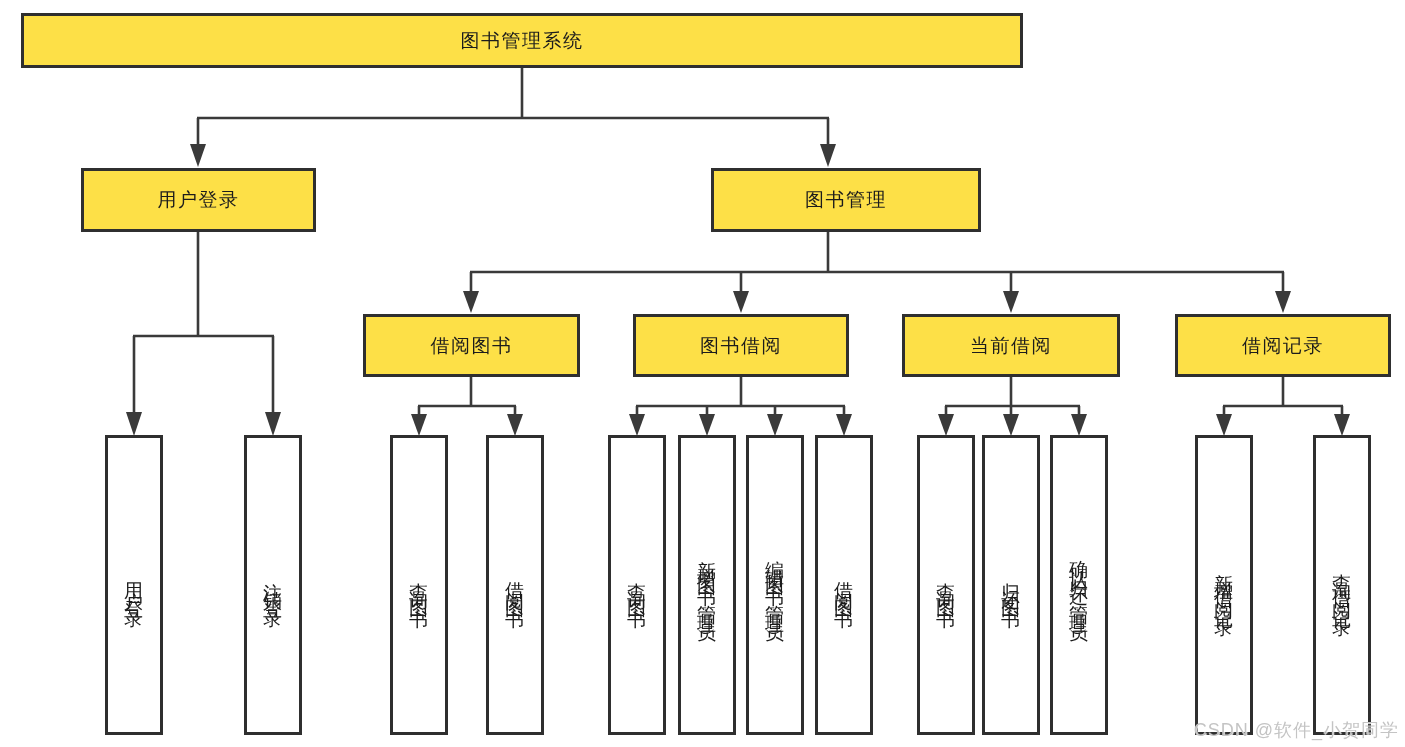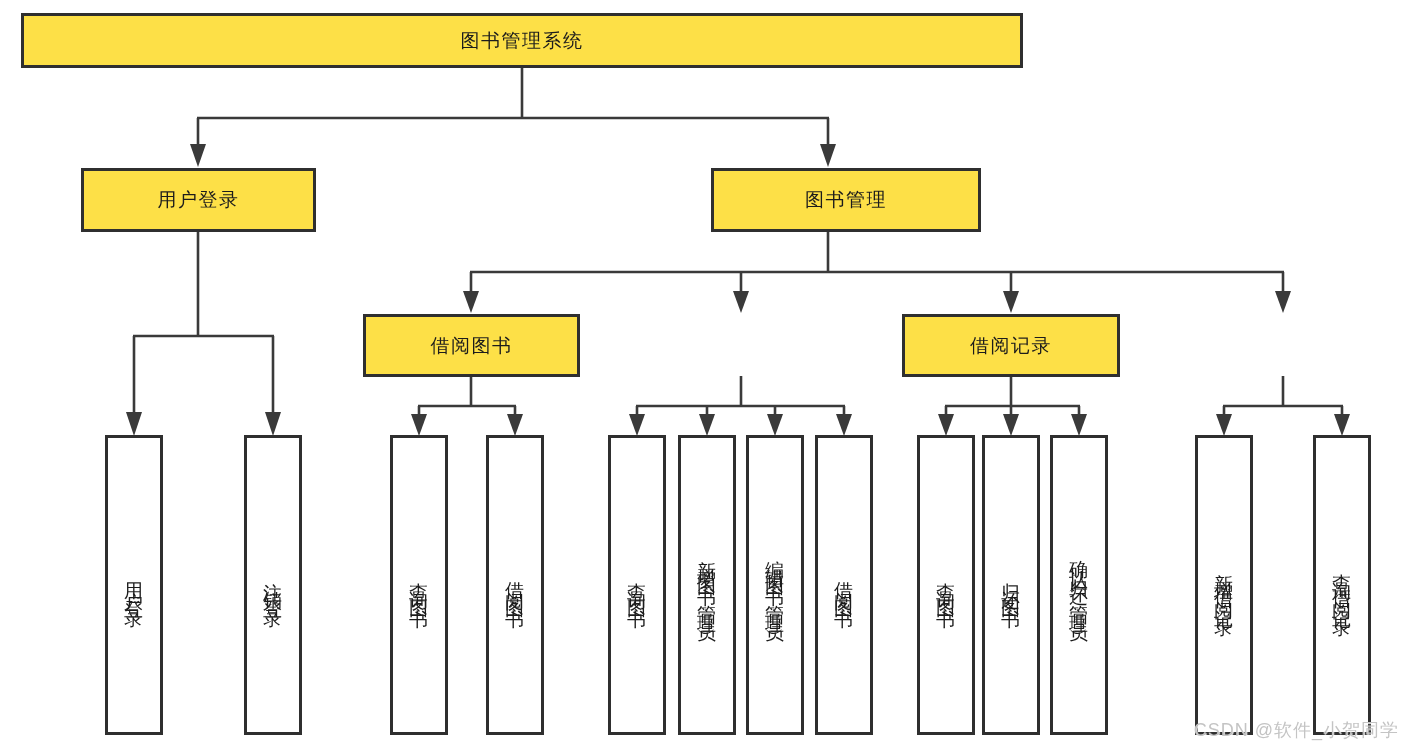--- a/index.html
+++ b/index.html
@@ -138,21 +138,23 @@
     <line x1="1342" y1="406" x2="1342" y2="416"></line>
     <polygon points="1334,414 1350,414 1342,436"></polygon>
   </svg>
 
   <div class="hbox" style="left:21px; top:13px; width:1002px; height:55px;">图书管理系统</div>
 
   <div class="hbox" style="left:81px; top:168px; width:235px; height:64px;">用户登录</div>
   <div class="hbox" style="left:711px; top:168px; width:270px; height:64px;">图书管理</div>
 
   <div class="hbox" style="left:363px; top:314px; width:217px; height:63px;">借阅图书</div>
-  <div class="hbox" style="left:902px; top:314px; width:218px; height:63px;">借阅记录</div>
+  <div class="hbox" style="left:633px; top:314px; width:216px; height:63px;">图书借阅</div>
+  <div class="hbox" style="left:902px; top:314px; width:218px; height:63px;">当前借阅</div>
+  <div class="hbox" style="left:1175px; top:314px; width:216px; height:63px;">借阅记录</div>
 
   <div class="leaf" style="left:105px;">
     <span class="vtext">用户登录</span>
   </div>
   <div class="leaf" style="left:244px;">
     <span class="vtext">注销登录</span>
   </div>
 
   <div class="leaf" style="left:390px;">
     <span class="vtext">查询图书</span>

